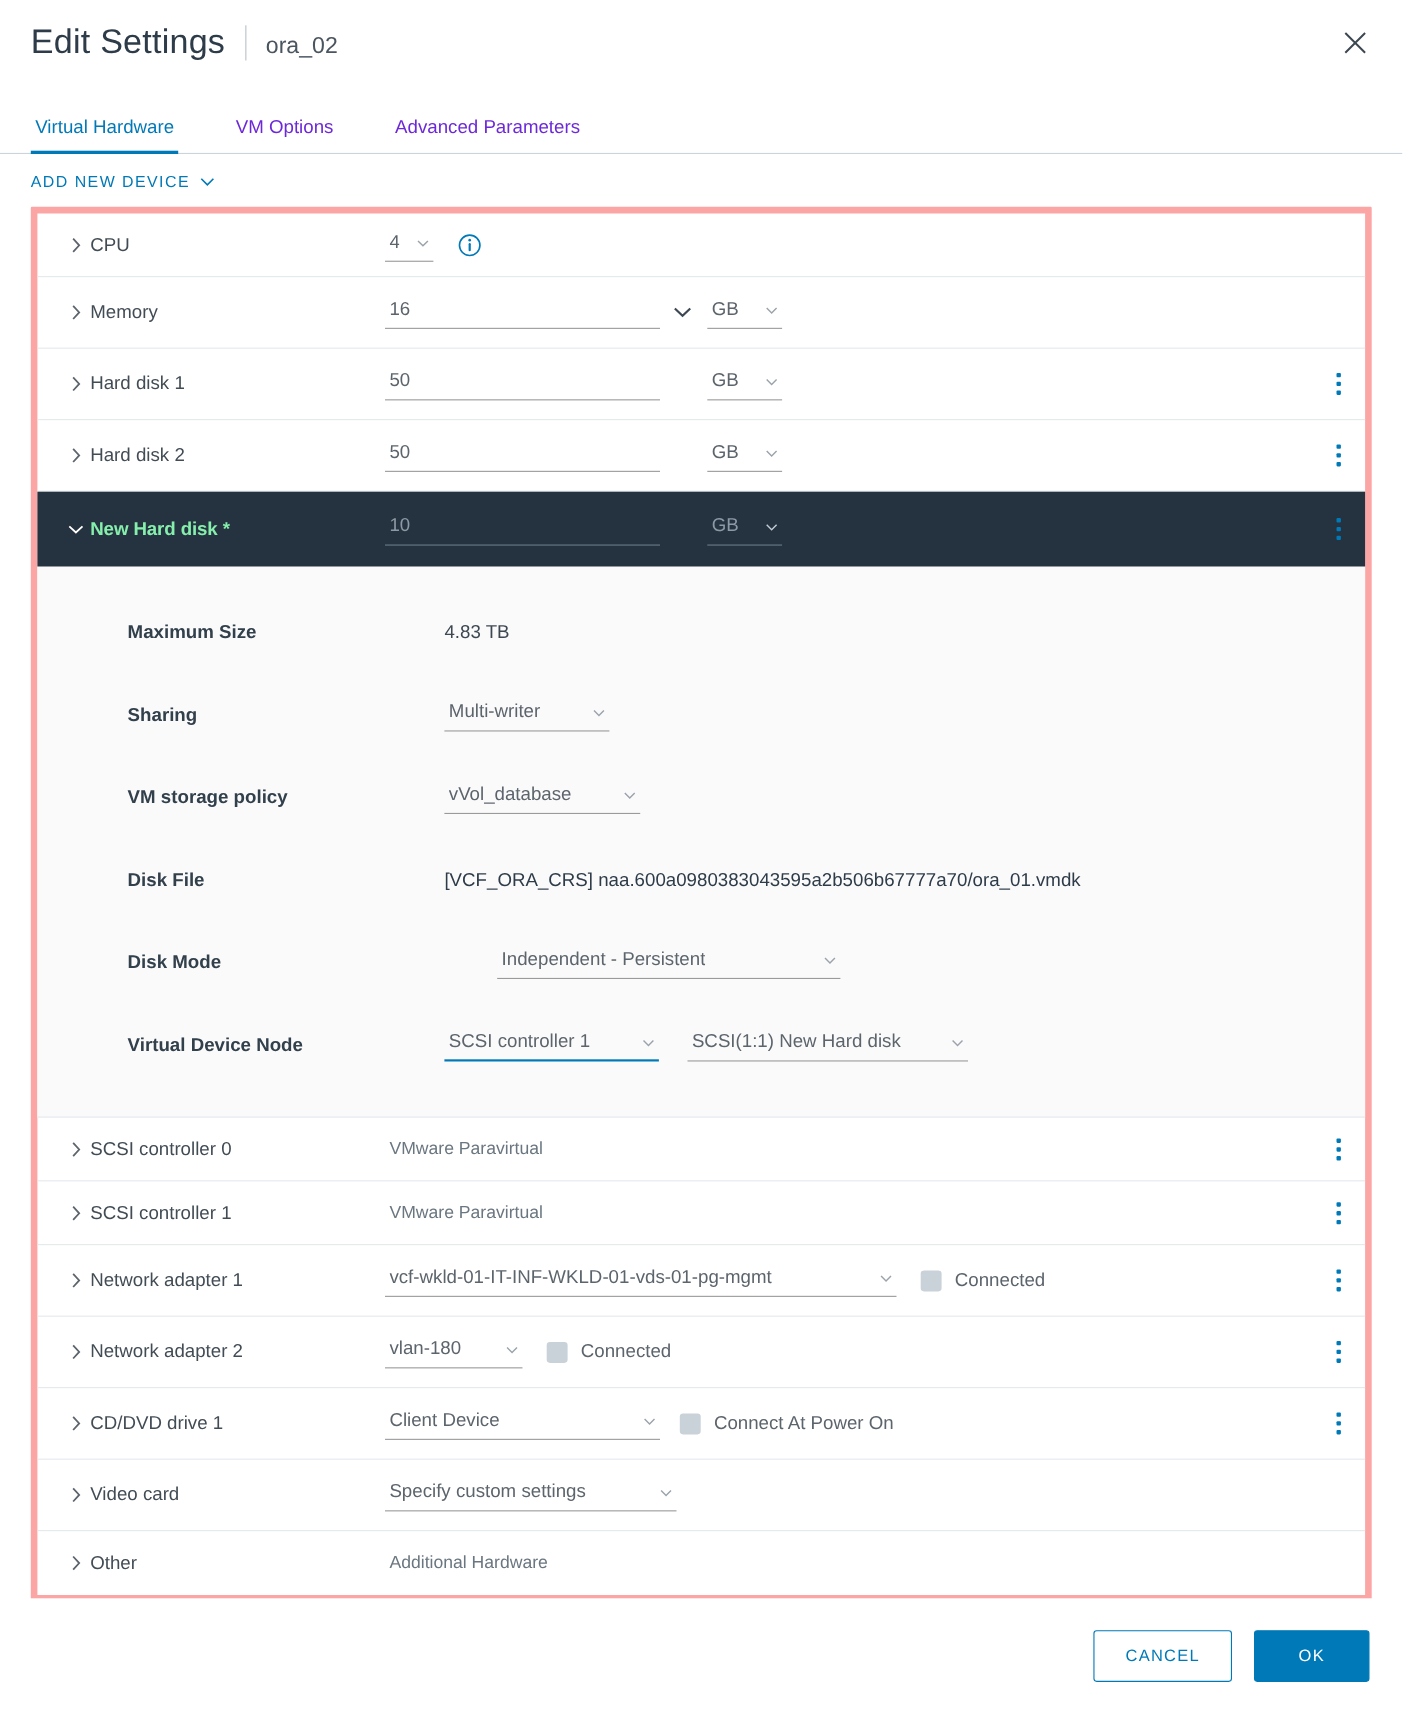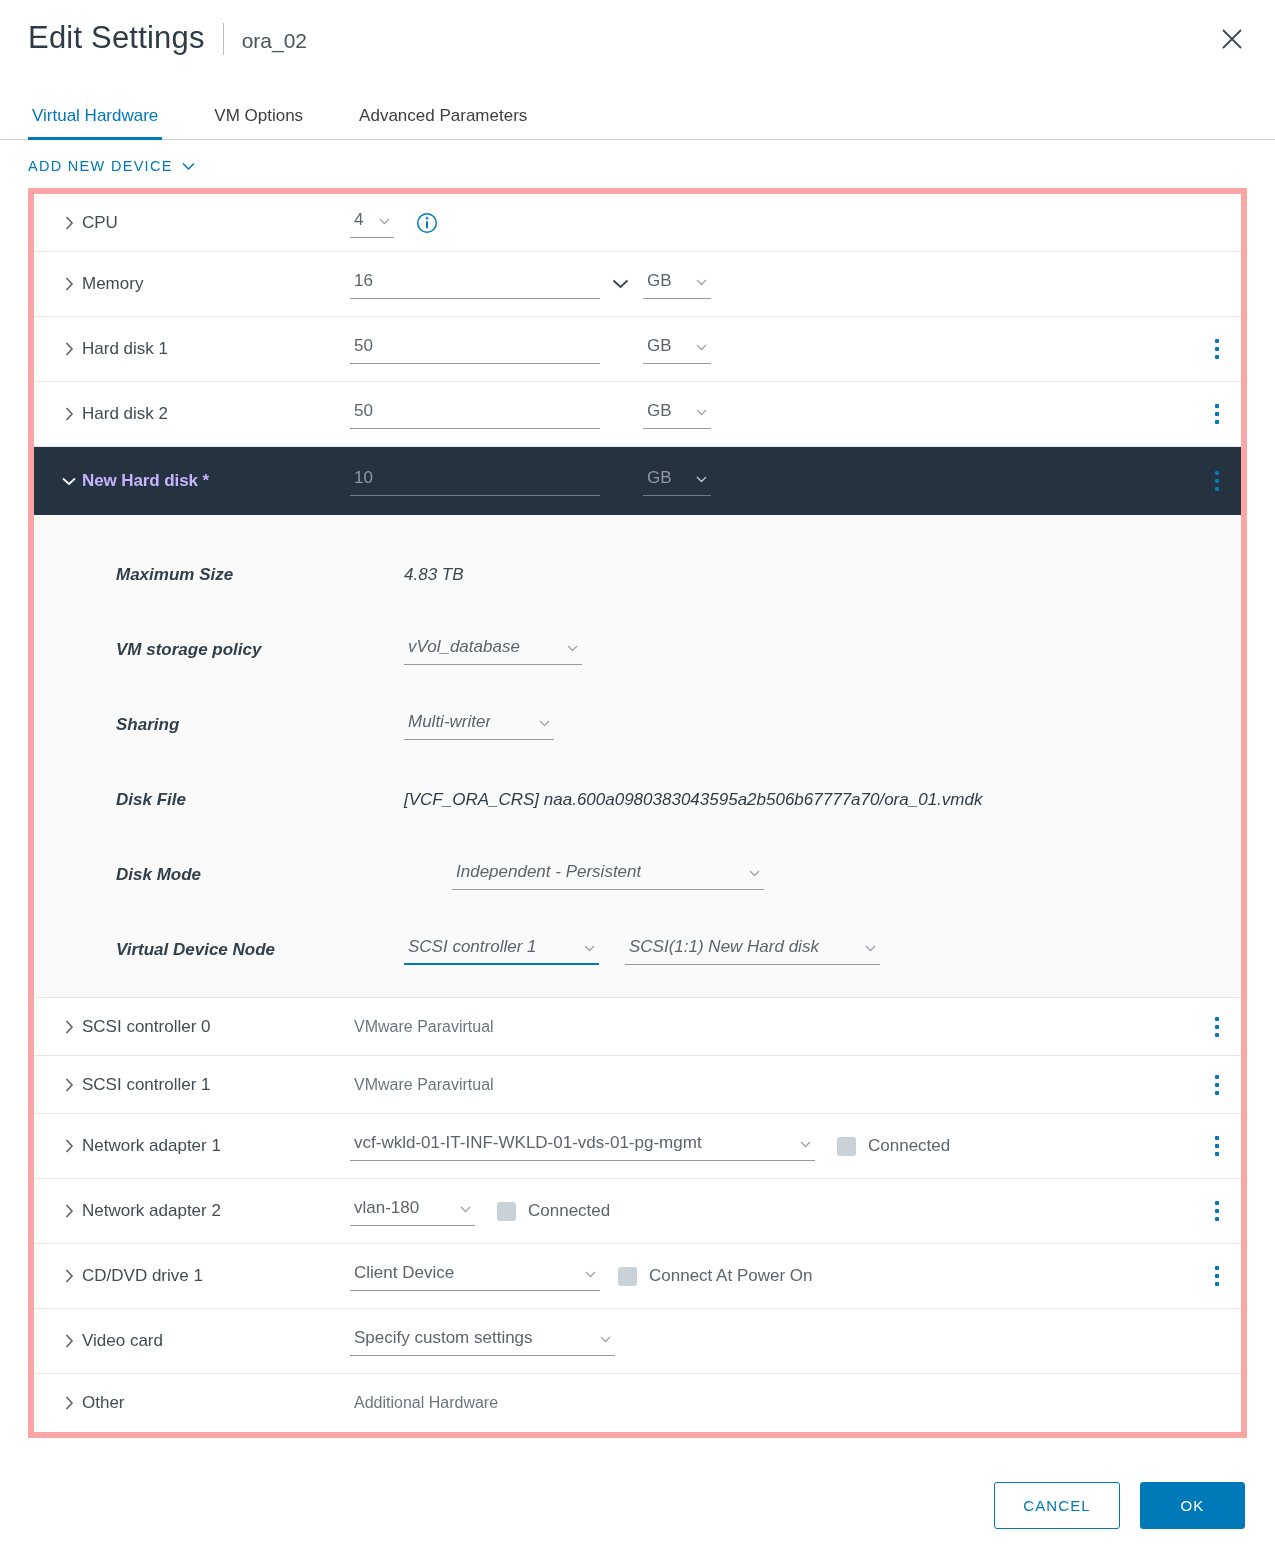--- a/index.html
+++ b/index.html
@@ -56,21 +56,21 @@
   
   .tabs {
     display: flex;
     padding: 0 28px;
     border-bottom: 1px solid #cbd4db;
     height: 44px;
     align-items: flex-end;
   }
   .tab {
     font-size: 17px;
-    color: #404040;
+    color: #6d28d9;
     padding: 0 4px 11px 4px;
     margin-right: 48px;
     cursor: pointer;
     border-bottom: 3px solid transparent;
     position: relative;
     bottom: -1px;
   }
   .tab.active {
     color: #0079b8;
     border-bottom-color: #0079b8;
@@ -126,21 +126,21 @@
   }
   .label {
     font-size: 17px;
     color: #424c55;
     width: 290px;
     flex: 0 0 auto;
     display: flex;
     align-items: center;
     gap: 4px;
   }
-  .row.selected .label { color: #c4b5fd; font-weight: 700; letter-spacing: -0.1px; }
+  .row.selected .label { color: #86efac; font-weight: 700; letter-spacing: -0.1px; }
   .row.selected .label .caret svg path { stroke: #ffffff; }
 
   .value-area {
     display: flex;
     align-items: center;
     flex: 1 1 auto;
     min-width: 0;
   }
 
   
@@ -202,22 +202,21 @@
     flex-direction: column;
     gap: 4px;
     cursor: pointer;
   }
   .kebab i { display: block; width: 4px; height: 4px; background: #0079b8; border-radius: 1px; }
 
   
   .detail-panel {
     background: #fafafa;
     border-bottom: 1px solid #e3e8ec;
-    padding: 22px 0 10px 0;
-    font-style: italic;
+    padding: 22px 0 28px 0;
   }
   .detail-row {
     display: flex;
     align-items: center;
     min-height: 75px;
     padding-left: 82px;
   }
   .detail-label {
     font-size: 17px;
     font-weight: 700;
@@ -455,38 +454,38 @@
   <div class="detail-panel">
 
     <div class="detail-row">
       <div class="detail-label">Maximum Size</div>
       <div class="detail-value">
         <span class="detail-plain">4.83 TB</span>
       </div>
     </div>
 
     <div class="detail-row">
-      <div class="detail-label">VM storage policy</div>
+      <div class="detail-label">Sharing</div>
       <div class="detail-value">
-        <div class="field w-policy">
-          <span class="field-text">vVol_database</span>
+        <div class="field w-share">
+          <span class="field-text">Multi-writer</span>
           <span class="chev">
             <svg width="11" height="7" viewBox="0 0 11 7">
                 <path d="M1 1 L5.5 5.5 L10 1" stroke="#9aa3ab" stroke-width="1.3" fill="none"></path>
               </svg>
           </span>
         </div>
       </div>
     </div>
 
     <div class="detail-row">
-      <div class="detail-label">Sharing</div>
+      <div class="detail-label">VM storage policy</div>
       <div class="detail-value">
-        <div class="field w-share">
-          <span class="field-text">Multi-writer</span>
+        <div class="field w-policy">
+          <span class="field-text">vVol_database</span>
           <span class="chev">
             <svg width="11" height="7" viewBox="0 0 11 7">
                 <path d="M1 1 L5.5 5.5 L10 1" stroke="#9aa3ab" stroke-width="1.3" fill="none"></path>
               </svg>
           </span>
         </div>
       </div>
     </div>
 
     <div class="detail-row">

